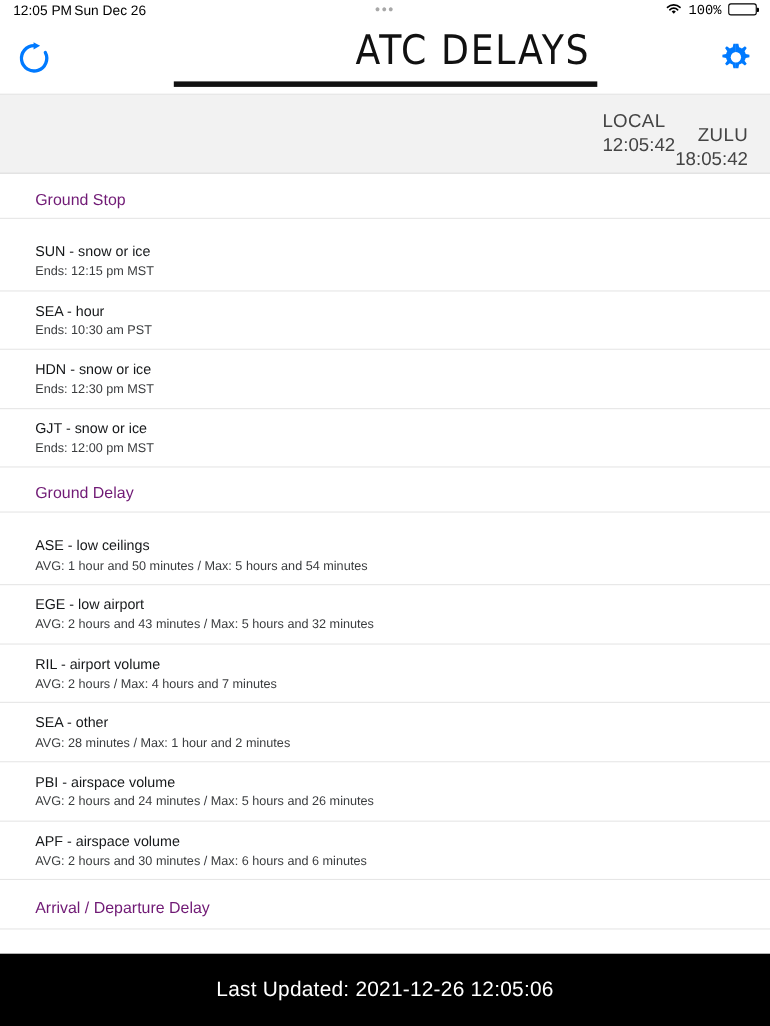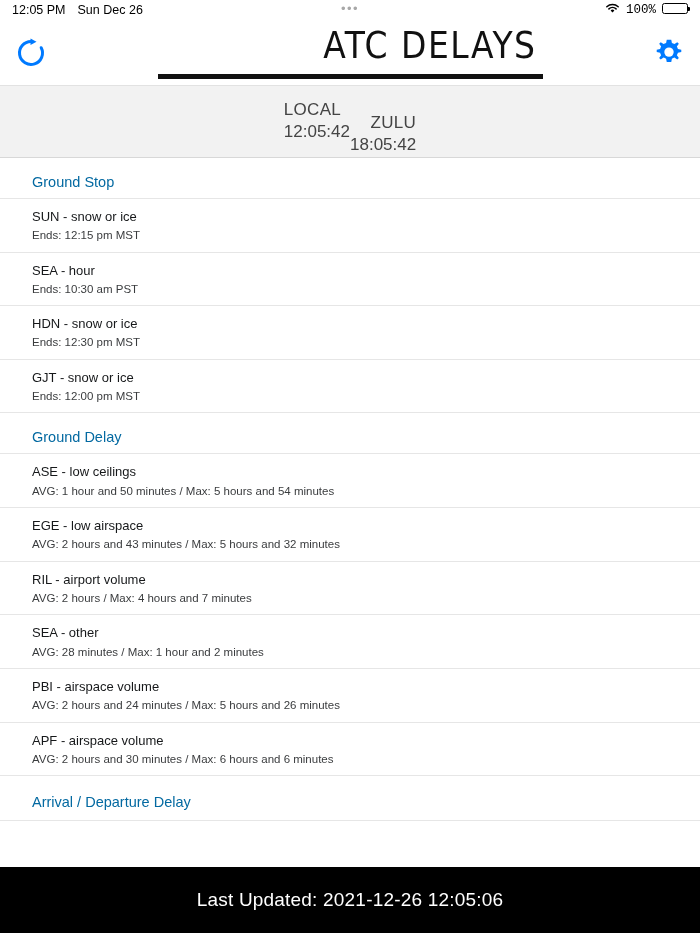--- a/index.html
+++ b/index.html
@@ -31,21 +31,21 @@
     align-items: center;
     padding: 0 12px;
     font-size: 12.5px;
     color: #000;
     position: relative;
     background: #ffffff;
   }
   .sb-left {
     display: flex;
     align-items: center;
-    gap: 12px;
+    gap: 2px;
     white-space: nowrap;
   }
   .sb-center {
     position: absolute;
     left: 0;
     right: 0;
     text-align: center;
     pointer-events: none;
   }
   .dots {
@@ -143,45 +143,45 @@
   }
 
   
   .clockbar {
     flex: 0 0 58px;
     background: #f2f2f2;
     border-top: 1px solid #e2e2e2;
     border-bottom: 1px solid #d8d8d8;
     display: flex;
     align-items: center;
-    justify-content: center;
+    justify-content: flex-end;
     padding: 0 20px;
     box-sizing: border-box;
   }
   .clock {
     font-size: 17px;
     color: #444444;
     line-height: 1.32;
   }
   .clock .lbl { letter-spacing: 0.3px; }
   .clock.right { text-align: right; margin-top: 26px; }
 
   
   .list {
     flex: 1 1 auto;
     overflow: hidden;
     background: #ffffff;
     padding: 0 0 0 0;
   }
   .section-head {
     font-size: 14.5px;
-    color: #0369a1;
+    color: #701a75;
     padding: 16px 0 8px 32px;
     border-bottom: 1px solid #e6e6e6;
-    margin: 0 0 0 0;
+    margin: 0 0 12px 0;
   }
   .row {
     padding: 10px 32px 9px 32px;
     border-bottom: 1px solid #e6e6e6;
   }
   .row-title {
     font-size: 13px;
     color: #16181a;
     line-height: 1.25;
   }
@@ -293,21 +293,21 @@
       <div class="row-sub">Ends: 12:00 pm MST</div>
     </div>
 
     <div class="section-head">Ground Delay</div>
 
     <div class="row">
       <div class="row-title">ASE - low ceilings</div>
       <div class="row-sub">AVG: 1 hour and 50 minutes / Max: 5 hours and 54 minutes</div>
     </div>
     <div class="row">
-      <div class="row-title">EGE - low airspace</div>
+      <div class="row-title">EGE - low airport</div>
       <div class="row-sub">AVG: 2 hours and 43 minutes / Max: 5 hours and 32 minutes</div>
     </div>
     <div class="row">
       <div class="row-title">RIL - airport volume</div>
       <div class="row-sub">AVG: 2 hours / Max: 4 hours and 7 minutes</div>
     </div>
     <div class="row">
       <div class="row-title">SEA - other</div>
       <div class="row-sub">AVG: 28 minutes / Max: 1 hour and 2 minutes</div>
     </div>

